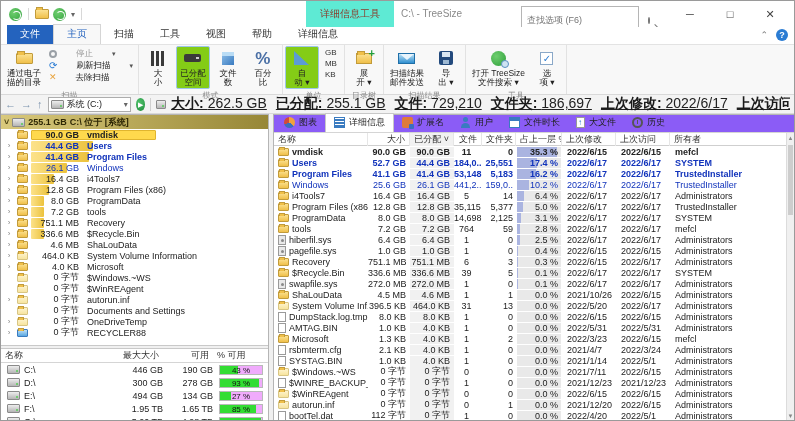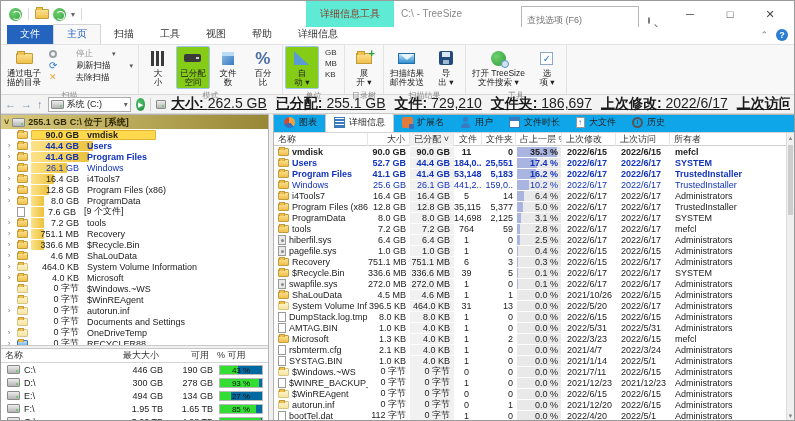--- a/index.html
+++ b/index.html
@@ -108,29 +108,29 @@
   .tf-sys{width:8px;height:10px;background:#e9e9e9;border:1px solid #9a9a9a;position:relative;flex:none;}
   .tf-sys::after{content:"";position:absolute;left:2px;top:3px;width:3px;height:3px;border-radius:50%;background:#8a8a8a;}
   #hsplit{height:4px;background:#f0f0f0;border-top:1px solid #c9c9c9;border-bottom:1px solid #c9c9c9;}
   #drives{height:72px;overflow:hidden;background:#fff;}
   .dhead{height:14px;display:flex;align-items:center;border-bottom:1px solid #d5d5d5;color:#333;font-size:9px;}
   .dhead span{padding:0 4px;}
   .drow{height:13px;display:flex;align-items:center;font-size:9px;}
   .dc-name{width:106px;display:flex;align-items:center;gap:4px;padding-left:6px;}
   .dc-max{width:56px;text-align:right;}
   .dc-free{width:50px;text-align:right;}
-  .dc-pct{width:44px;height:10px;margin-left:6px;border:1px solid #b9b9b9;position:relative;background:#0369a1;}
+  .dc-pct{width:44px;height:10px;margin-left:6px;border:1px solid #b9b9b9;position:relative;background:#f0abfc;}
   .dc-pct .fill{position:absolute;left:0;top:0;bottom:0;background:#33dd33;}
   .dc-pct .lbl{position:absolute;inset:0;text-align:center;line-height:9px;font-size:8px;color:#111;}
   .dh-max{width:56px;text-align:right;}.dh-free{width:50px;text-align:right;}.dh-pct{width:50px;text-align:left;padding-left:8px;}
   .dh-name{width:106px;}
 
   #vsplit{width:4px;background:#f0f0f0;}
   #right{flex:1;display:flex;flex-direction:column;background:#fff;border:1px solid #b5b5b5;border-right:none;position:relative;}
-  #viewtabs{height:18px;background:#0ea5e9;display:flex;align-items:flex-end;padding-left:2px;gap:0;border-bottom:1px solid #d5d5d5;}
+  #viewtabs{height:18px;background:#8b5cf6;display:flex;align-items:flex-end;padding-left:2px;gap:0;border-bottom:1px solid #d5d5d5;}
   .vtab{display:flex;align-items:center;gap:4px;padding:2px 8px 3px;font-size:9px;color:#222;}
   .vtab.active{background:#fff;border:1px solid #c8c8c8;border-bottom:none;}
   .vt{display:inline-block;position:relative;flex:none;}
   .vt-pie{width:11px;height:11px;border-radius:50%;background:conic-gradient(#f0a23c 0 130deg,#3a6fbf 0 250deg,#d04a3a 0 360deg);}
   .vt-list{width:11px;height:11px;border:1px solid #3a7bc0;background:repeating-linear-gradient(#fff 0 1px,#3a7bc0 1px 3px);}
   .vt-ext{width:11px;height:11px;background:#e07b39;border-radius:2px;}
   .vt-ext::after{content:"";position:absolute;right:-1px;bottom:-1px;width:5px;height:5px;background:#3a6fbf;border-radius:1px;}
   .vt-user{width:11px;height:11px;}
   .vt-user::before{content:"";position:absolute;left:3px;top:0;width:5px;height:5px;border-radius:50%;background:#3a7bc0;}
   .vt-user::after{content:"";position:absolute;left:1px;bottom:0;width:9px;height:5px;border-radius:5px 5px 0 0;background:#3a7bc0;}
@@ -409,27 +409,20 @@
             <span class="tf-folder ticon"></span>
             <span class="tsize ">12.8 GB</span>
             <span class="tname ">Program Files (x86)</span>
           </div>
           <div class="trow">
             <div class="bar" style="width: 13px;"></div>
             <span class="exp">›</span>
             <span class="tf-folder ticon"></span>
             <span class="tsize ">8.0 GB</span>
             <span class="tname ">ProgramData</span>
-          </div>
-          <div class="trow">
-            <div class="bar" style="width: 13px;"></div>
-            <span class="exp"></span>
-            <span class="tf-file ticon"></span>
-            <span class="tsize ">7.6 GB</span>
-            <span class="tname ">[9 个文件]</span>
           </div>
           <div class="trow">
             <div class="bar" style="width: 13px;"></div>
             <span class="exp">›</span>
             <span class="tf-folder ticon"></span>
             <span class="tsize ">7.2 GB</span>
             <span class="tname ">tools</span>
           </div>
           <div class="trow">
             <div class="bar" style="width: 13px;"></div>

